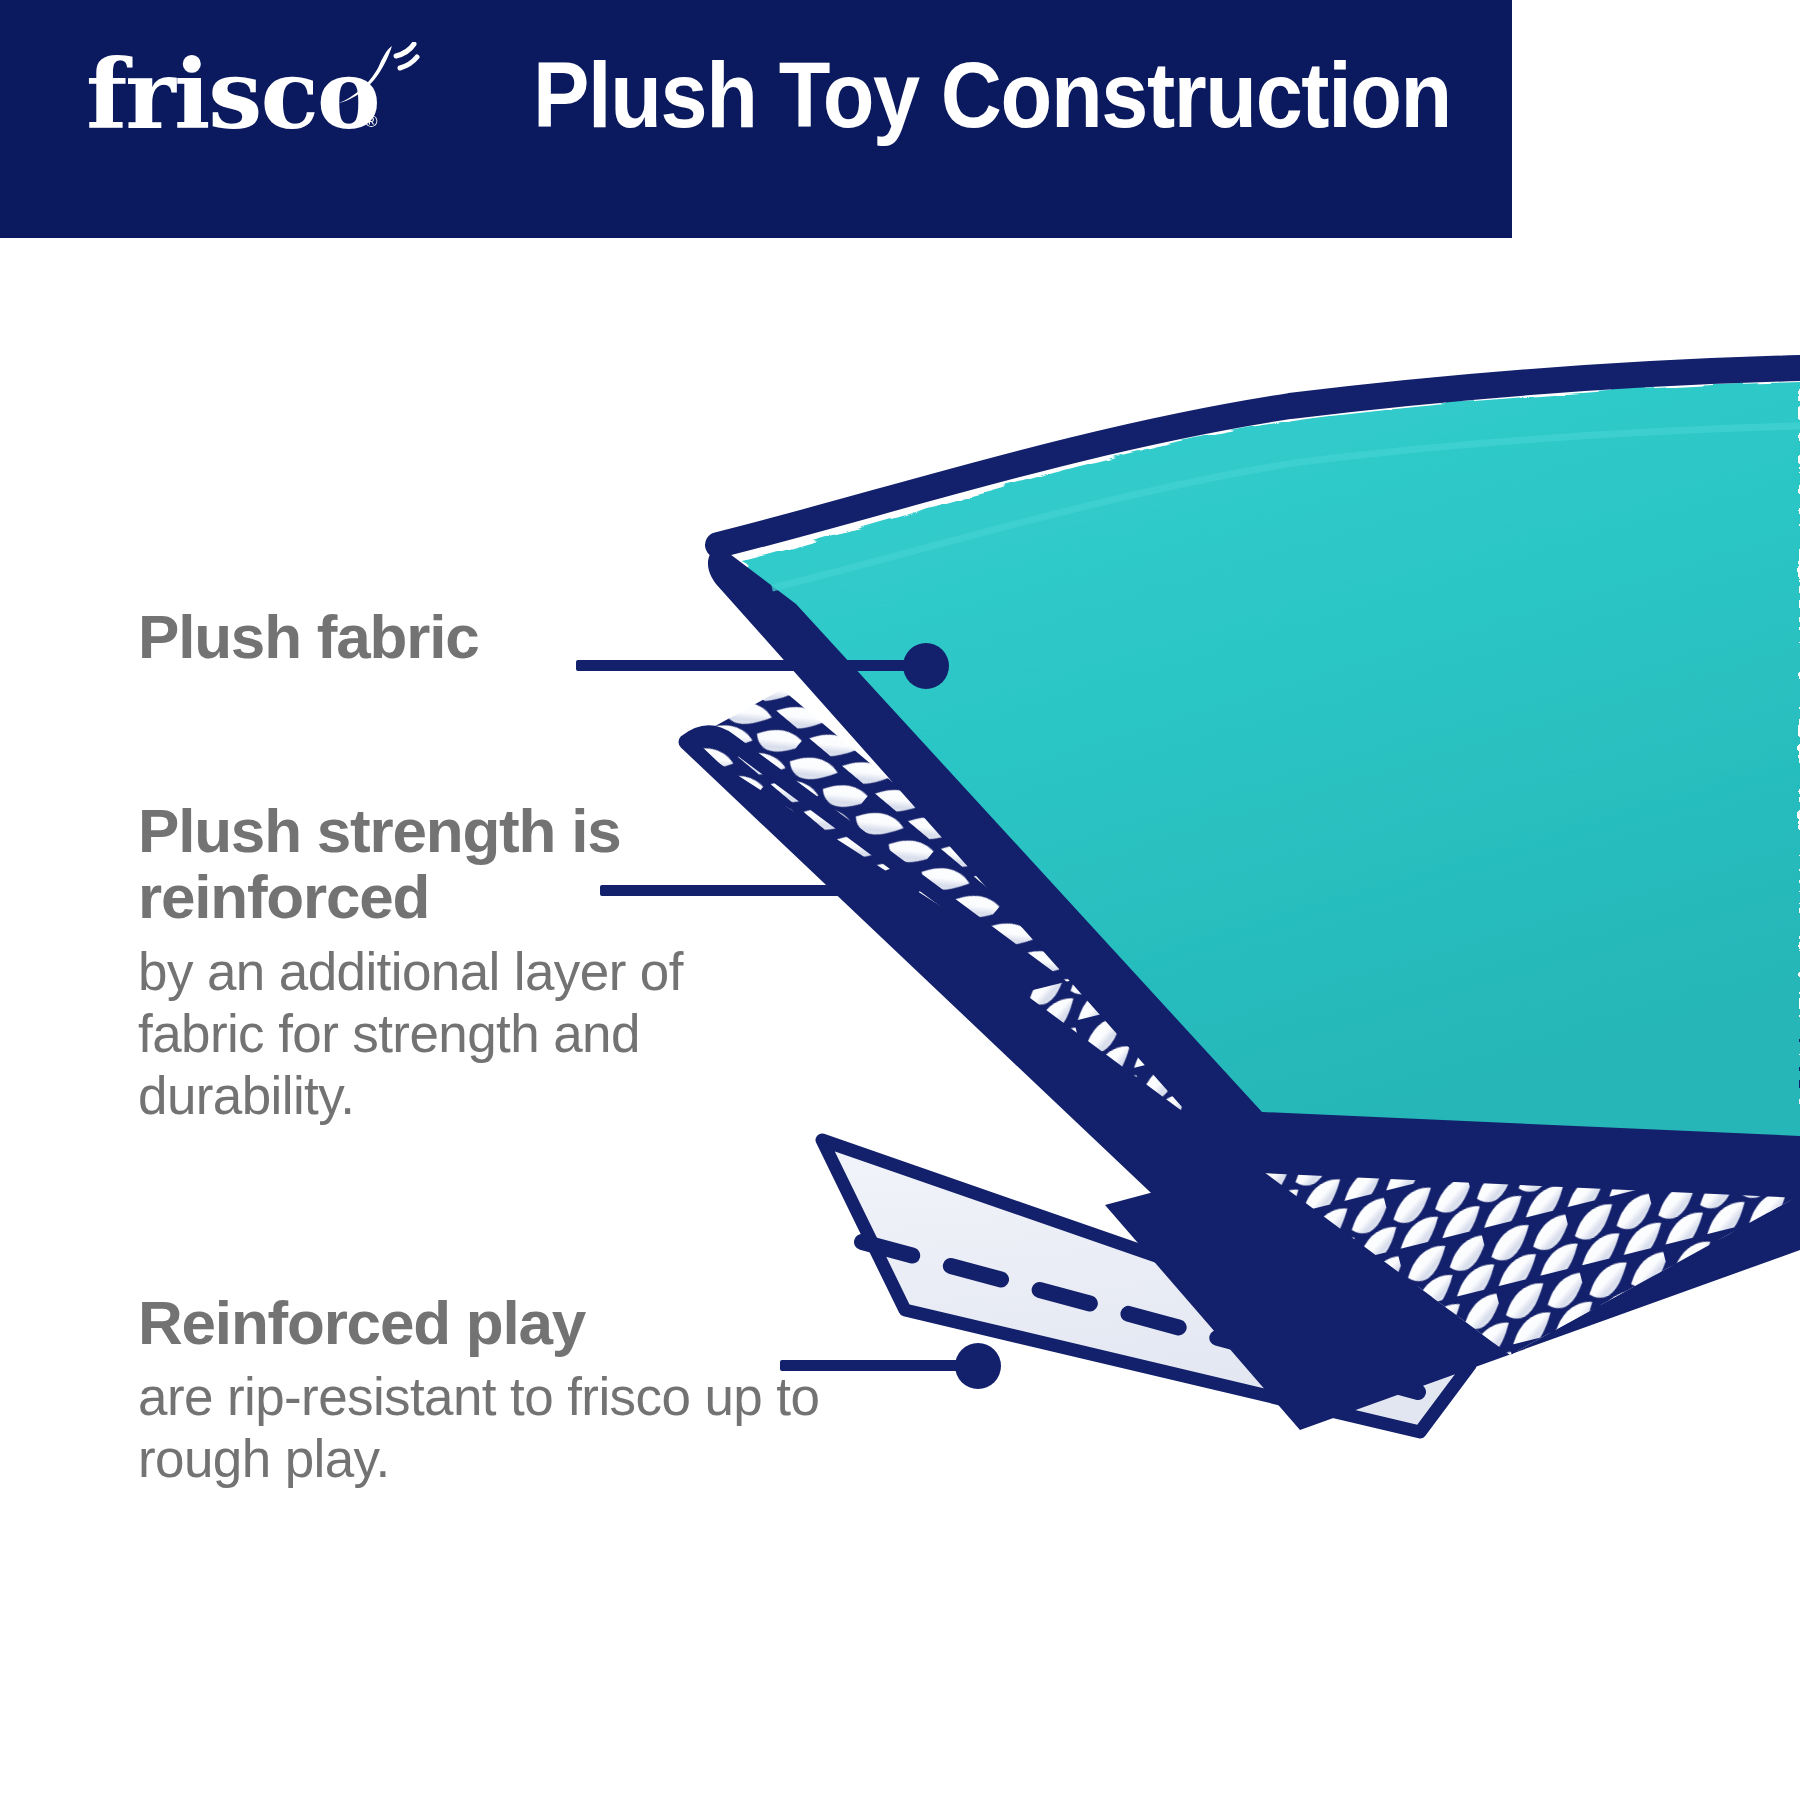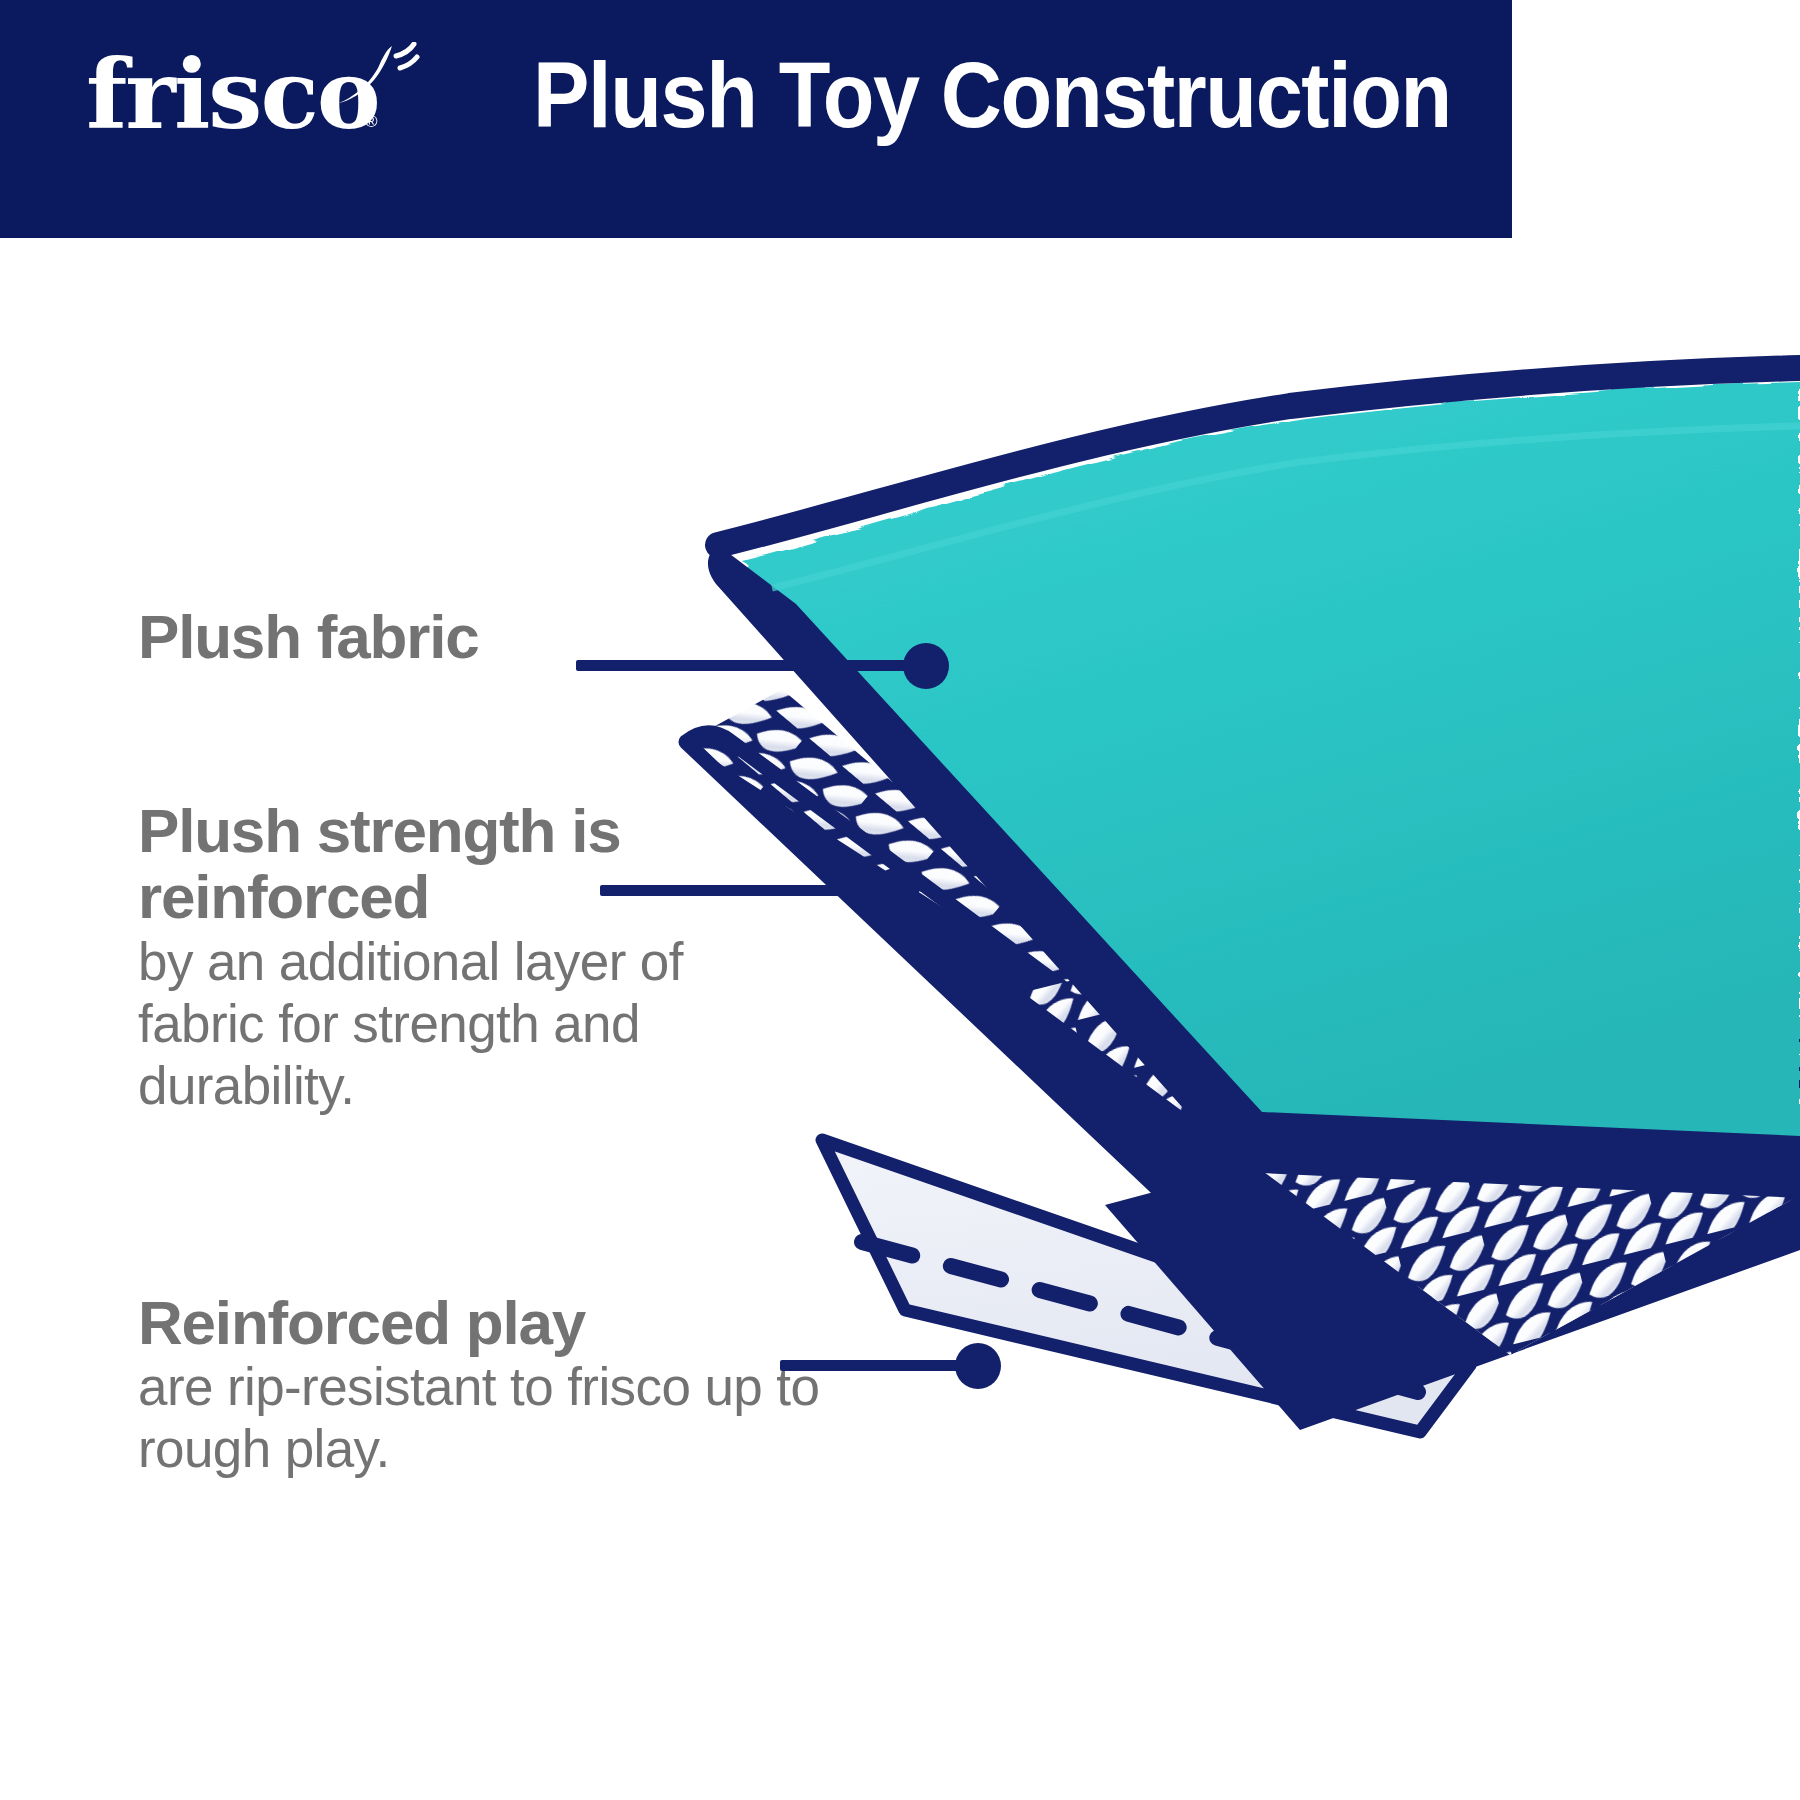--- a/index.html
+++ b/index.html
@@ -34,20 +34,21 @@
   .callout{position:absolute;color:#737373;}
   .c-head{
     font-family:"Liberation Sans",sans-serif;
     font-weight:700;font-size:62px;line-height:1.07;letter-spacing:-1.2px;
     white-space:nowrap;
   }
   .c-head.wrap{white-space:normal;}
   .c-body{
     font-family:"Liberation Sans",sans-serif;
     font-weight:400;font-size:53px;line-height:1.17;letter-spacing:-0.6px;
+    margin-top:10px;
   }
   #callout-1{left:138px;top:604px;}
   #callout-2{left:138px;top:798px;width:640px;}
   #callout-3{left:138px;top:1290px;width:760px;}
 
   
   .leader{position:absolute;background:#13206B;height:11px;border-radius:2px;}
   .leader-dot{position:absolute;width:46px;height:46px;border-radius:50%;background:#13206B;}
 
   #leader1{left:576px;top:660px;width:350px;}

